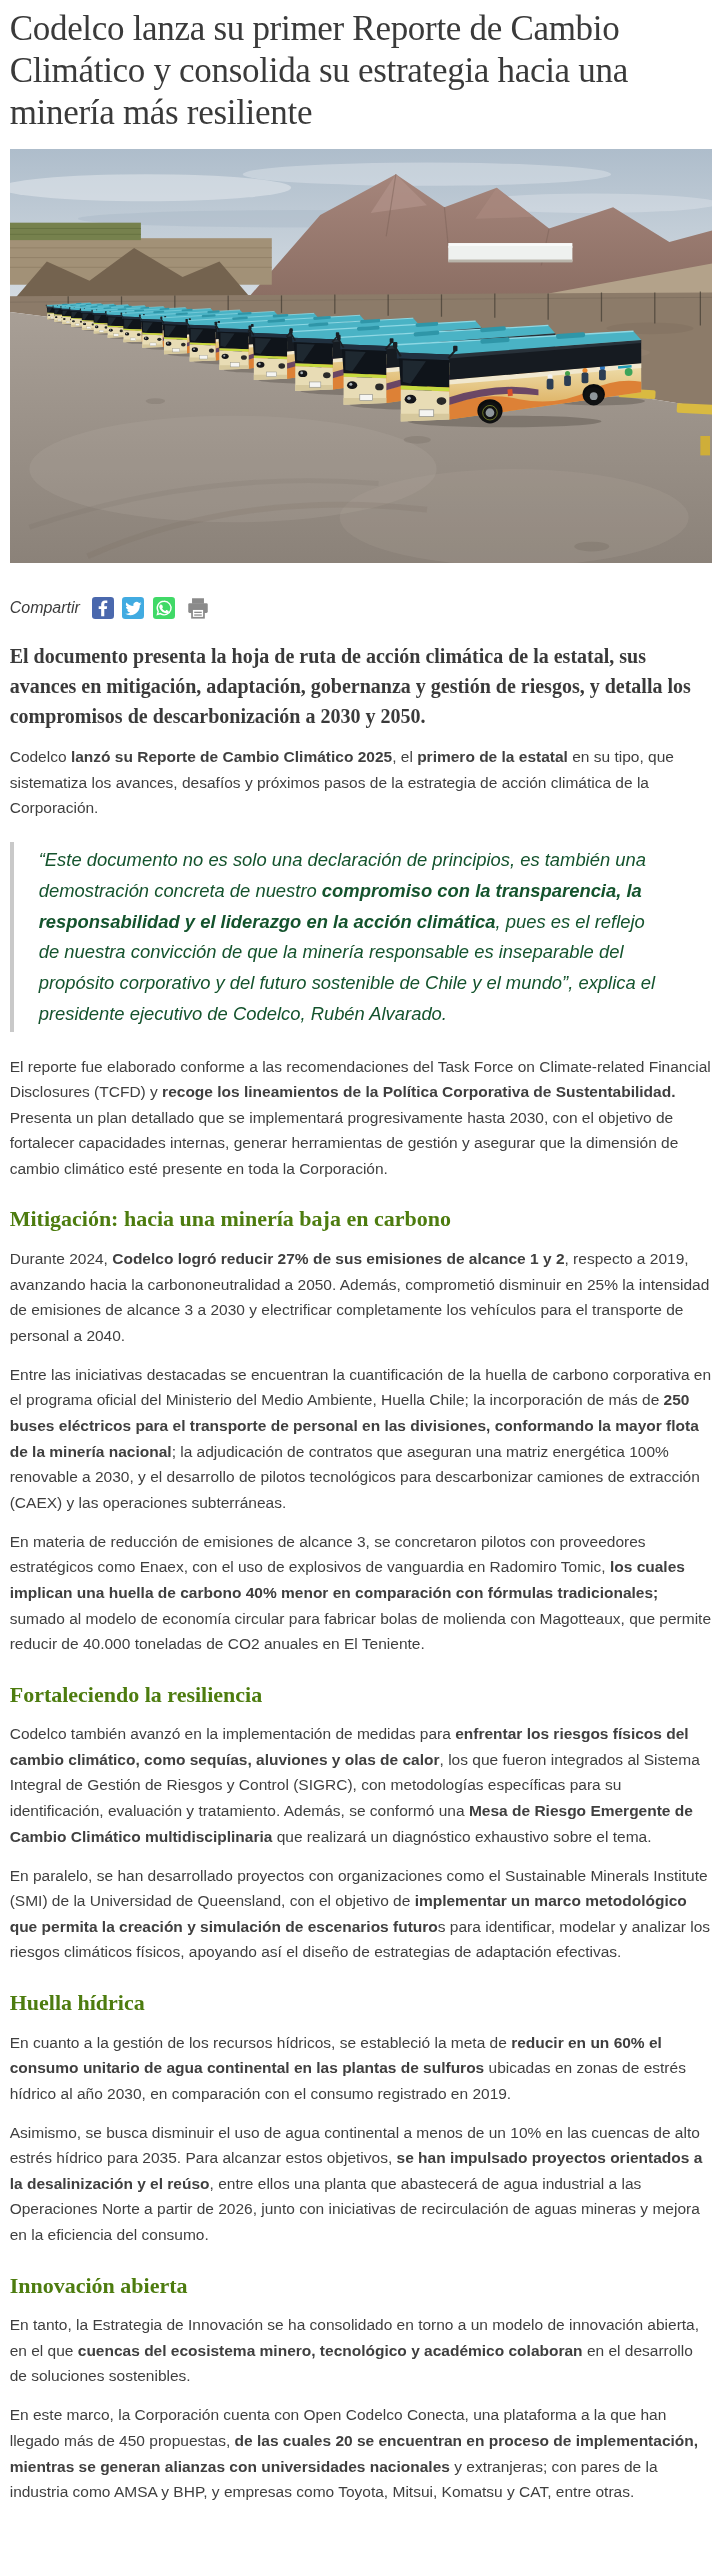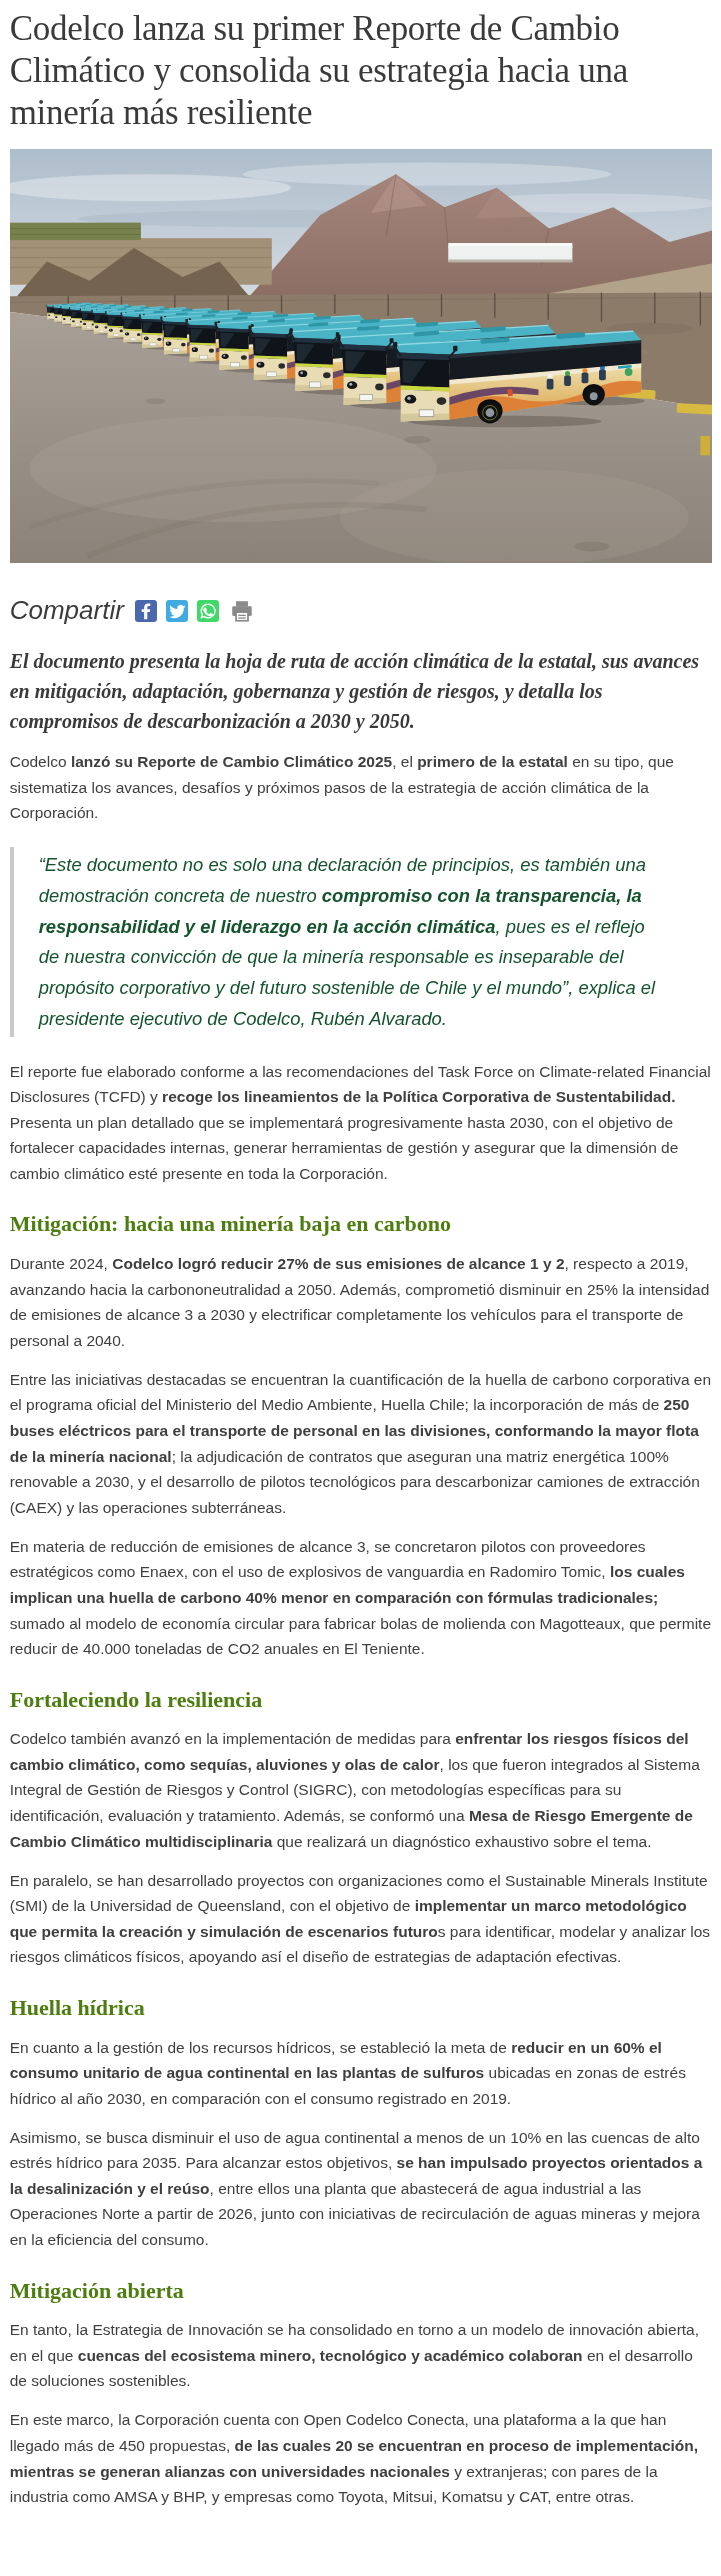--- a/index.html
+++ b/index.html
@@ -8,30 +8,29 @@
   h1{
     font-family:"Liberation Serif",serif;
     font-weight:400;color:#3a3a3a;
     font-size:35px;line-height:1.2;
     letter-spacing:-0.3px;
     margin:1.9px 0 15.5px 0;
   }
   .hero{margin:0;}
   .hero svg{display:block;width:702px;height:414px;}
   .share-row{display:flex;align-items:center;margin:32px 0 0 0;}
-  .share-label{font-style:italic;font-size:26px;color:#3c3c3c;margin-right:11.6px;}
+  .share-label{font-style:italic;font-size:16px;color:#3c3c3c;margin-right:11.6px;}
   .share-btn{width:22px;height:22px;display:block;margin-right:8.7px;cursor:pointer;}
   .share-btn svg{width:22px;height:22px;display:block;}
   .share-btn.print{width:26px;height:26px;margin-left:1.9px;}
   .share-btn.print svg{width:26px;height:26px;}
   .lead{
     font-family:"Liberation Serif",serif;font-weight:700;
     font-size:20px;line-height:1.5;color:#3a3a3a;
     margin:19.4px 0 13.6px 0;
-    font-style:italic;
   }
   p.body{font-size:15.5px;line-height:1.65;margin:13.6px 0;}
   strong{font-weight:700;}
   blockquote{
     margin:21.3px 0;padding:2.9px 41px 2.9px 25px;
     border-left:4.8px solid #c9c9c9;
     font-style:italic;font-size:18.4px;line-height:1.67;color:#14532d;
   }
   h2{
     font-family:"Liberation Serif",serif;font-weight:700;
@@ -242,18 +241,18 @@
   <p class="body"><span>En materia de reducción de emisiones de alcance 3, se concretaron pilotos con proveedores estratégicos como Enaex, con el uso de explosivos de vanguardia en Radomiro Tomic, </span><strong>los cuales implican una huella de carbono 40% menor en comparación con fórmulas tradicionales;</strong><span> sumado al modelo de economía circular para fabricar bolas de molienda con Magotteaux, que permite reducir de 40.000 toneladas de CO2 anuales en El Teniente.</span></p>
 
   <h2>Fortaleciendo la resiliencia</h2>
   <p class="body"><span>Codelco también avanzó en la implementación de medidas para </span><strong>enfrentar los riesgos físicos del cambio climático, como sequías, aluviones y olas de calor</strong><span>, los que fueron integrados al Sistema Integral de Gestión de Riesgos y Control (SIGRC), con metodologías específicas para su identificación, evaluación y tratamiento. Además, se conformó una </span><strong>Mesa de Riesgo Emergente de Cambio Climático multidisciplinaria</strong><span> que realizará un diagnóstico exhaustivo sobre el tema.</span></p>
   <p class="body"><span>En paralelo, se han desarrollado proyectos con organizaciones como el Sustainable Minerals Institute (SMI) de la Universidad de Queensland, con el objetivo de </span><strong>implementar un marco metodológico que permita la creación y simulación de escenarios futuro</strong><span>s para identificar, modelar y analizar los riesgos climáticos físicos, apoyando así el diseño de estrategias de adaptación efectivas.</span></p>
 
   <h2>Huella hídrica</h2>
   <p class="body"><span>En cuanto a la gestión de los recursos hídricos, se estableció la meta de </span><strong>reducir en un 60% el consumo unitario de agua continental en las plantas de sulfuros</strong><span> ubicadas en zonas de estrés hídrico al año 2030, en comparación con el consumo registrado en 2019.</span></p>
   <p class="body"><span>Asimismo, se busca disminuir el uso de agua continental a menos de un 10% en las cuencas de alto estrés hídrico para 2035. Para alcanzar estos objetivos, </span><strong>se han impulsado proyectos orientados a la desalinización y el reúso</strong><span>, entre ellos una planta que abastecerá de agua industrial a las Operaciones Norte a partir de 2026, junto con iniciativas de recirculación de aguas mineras y mejora en la eficiencia del consumo.</span></p>
 
-  <h2>Mitigación abierta</h2>
+  <h2>Innovación abierta</h2>
   <p class="body"><span>En tanto, la Estrategia de Innovación se ha consolidado en torno a un modelo de innovación abierta, en el que </span><strong>cuencas del ecosistema minero, tecnológico y académico colaboran</strong><span> en el desarrollo de soluciones sostenibles.</span></p>
   <p class="body"><span>En este marco, la Corporación cuenta con Open Codelco Conecta, una plataforma a la que han llegado más de 450 propuestas, </span><strong>de las cuales 20 se encuentran en proceso de implementación, mientras se generan alianzas con universidades nacionales</strong><span> y extranjeras; con pares de la industria como AMSA y BHP, y empresas como Toyota, Mitsui, Komatsu y CAT, entre otras.</span></p>
 
 </article>
 
 
 </body></html>

